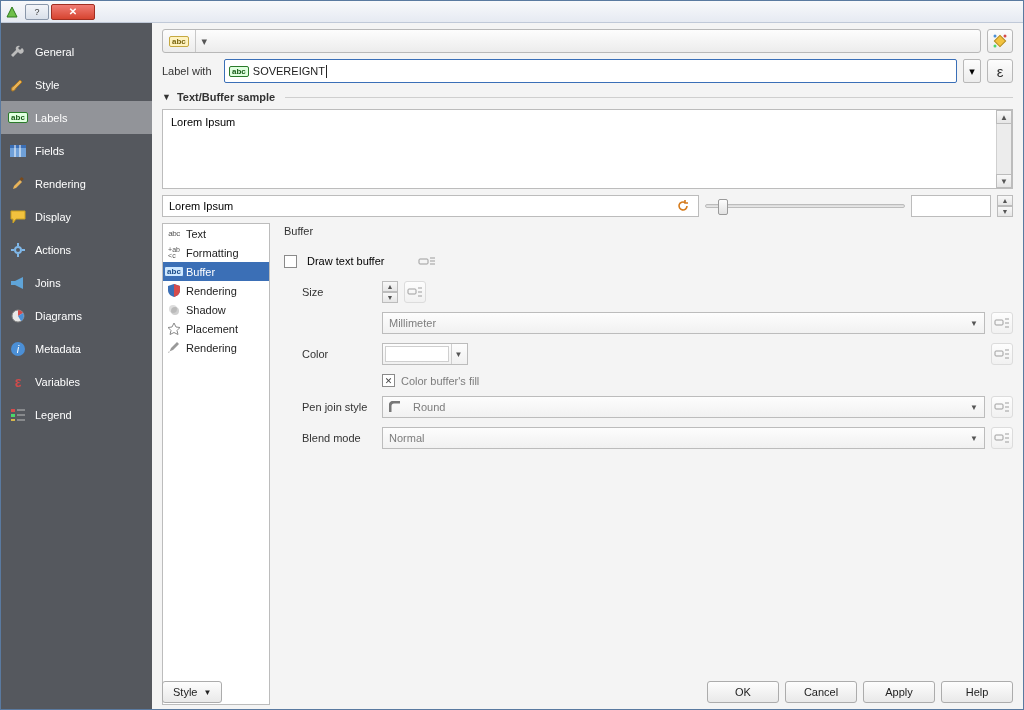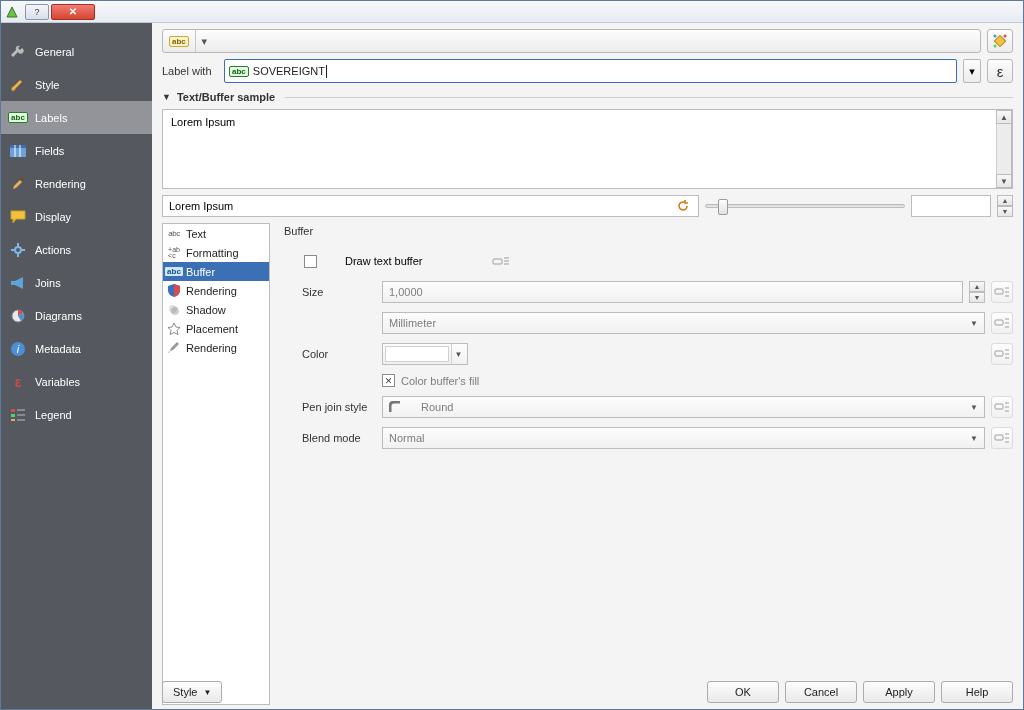--- a/index.html
+++ b/index.html
@@ -344,37 +344,34 @@
                 <path d="M1 11l2-5 6-6 2 2-6 6-5 2z" fill="#999"></path>
               </svg>
             </span>
             <span>Rendering</span>
           </div>
       </div>
 
       <div class="bufferpanel">
         <h4>Buffer</h4>
 
-        <div class="form-row" style="gap:28px;margin-left:20px;">
+        <div class="form-row" style="gap:10px;">
           <span class="chk empty"></span>
           <span>Draw text buffer</span>
           <span style="width:12px;"></span>
           <div class="override-btn" style="border:none;background:none;">
               <svg width="18" height="14" viewBox="0 0 18 14">
                 <rect x="1" y="5" width="9" height="5" rx="1" fill="none" stroke="#555"></rect>
                 <path d="M12 4h5M12 7h5M12 10h5" stroke="#555"></path>
               </svg>
             </div>
         </div>
 
         <div class="form-row">
           <span class="flabel disabled-text">Size</span>
-          <div class="ctrl numeric">
-              <span class="disabled-text">1,0000</span>
-            </div>
           <div class="spin">
               <div>▲</div>
               <div>▼</div>
             </div>
           <div class="override-btn">
               <svg width="16" height="12" viewBox="0 0 16 12">
                 <rect x="1" y="3" width="8" height="5" rx="1" fill="none" stroke="#555"></rect>
                 <path d="M11 2h4M11 6h4M11 10h4" stroke="#555"></path>
               </svg>
             </div>
@@ -412,21 +409,21 @@
         <div class="form-row">
           <span class="flabel"></span>
           <span class="chk indet"></span>
           <span class="disabled-text">Color buffer's fill</span>
         </div>
 
 
         <div class="form-row">
           <span class="flabel disabled-text">Pen join style</span>
           <div class="ctrl select">
-            <span style="display:flex;align-items:center;gap:20px;">
+            <span style="display:flex;align-items:center;gap:12px;">
                 <svg width="12" height="12" viewBox="0 0 12 12">
                   <path d="M1 11V5a4 4 0 014-4h6" fill="none" stroke="#777" stroke-width="3" stroke-linejoin="round"></path>
                 </svg>
                 <span class="disabled-text">Round</span>
               </span>
             <span class="arrow">▼</span>
           </div>
           <div class="override-btn">
               <svg width="16" height="12" viewBox="0 0 16 12">
                 <rect x="1" y="3" width="8" height="5" rx="1" fill="none" stroke="#555"></rect>

